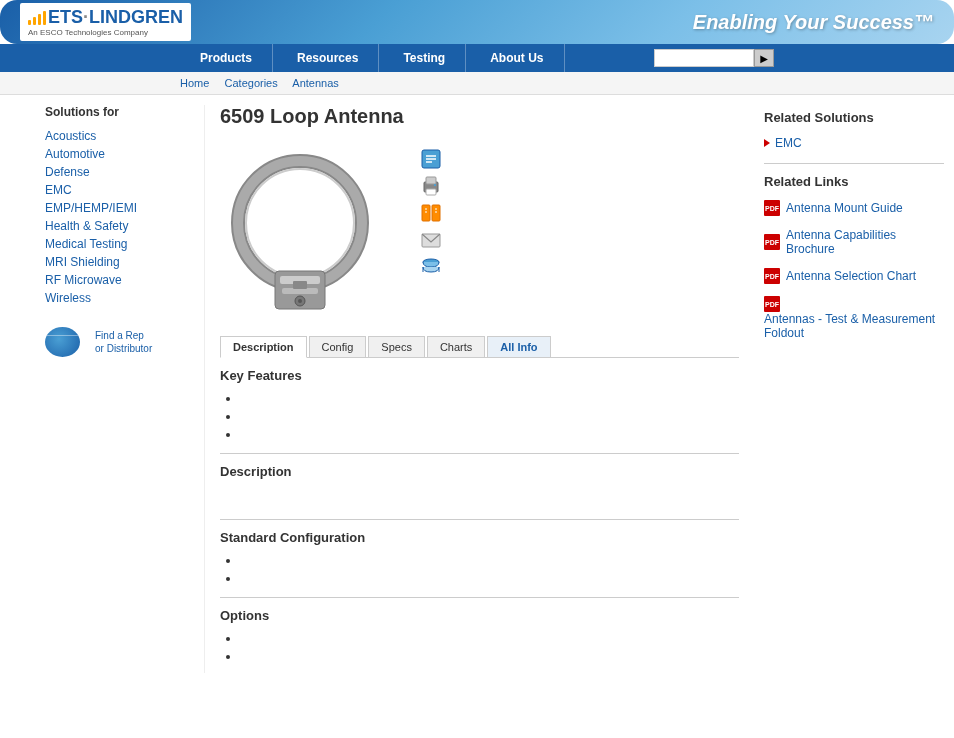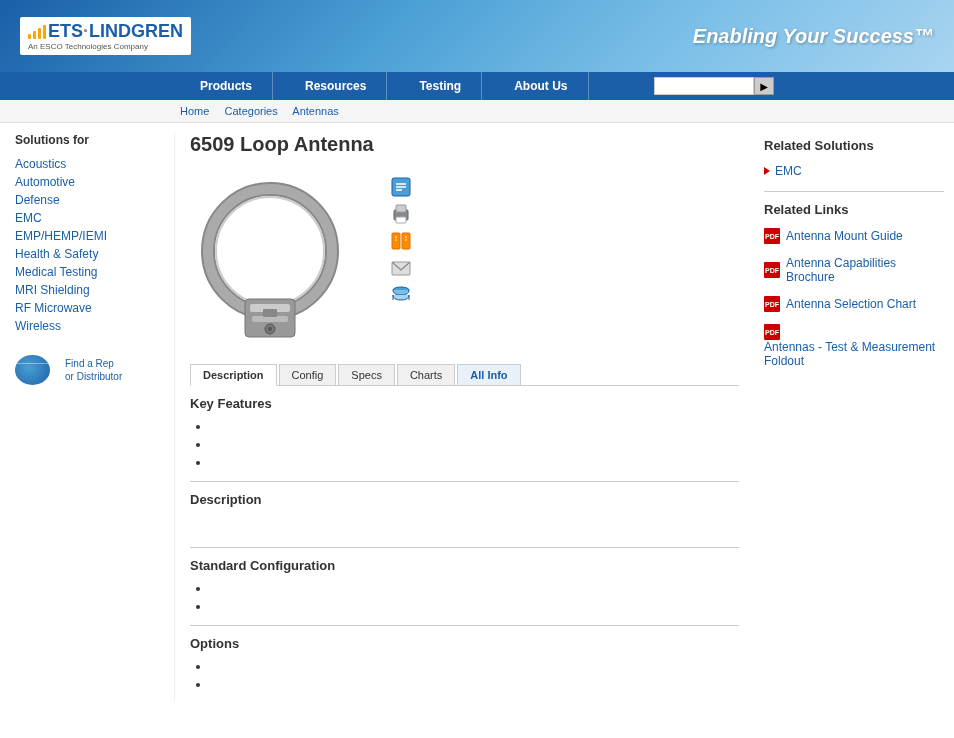--- a/index.html
+++ b/index.html
@@ -1,45 +1,46 @@
 <!DOCTYPE html>
 <html><head>
   <meta charset="utf-8">
   <style>
     * { margin: 0; padding: 0; box-sizing: border-box; }
     body { font-family: Arial, sans-serif; font-size: 12px; color: #333; background: #fff; }
 
     
     #header {
       background: linear-gradient(135deg, #1a5fa8 0%, #4a9fd4 40%, #7bbfe8 70%, #a8d4f0 100%);
-      height: 72px;
+      height: 44px;
       display: flex;
       align-items: center;
       justify-content: space-between;
       padding: 0 20px;
+      border-radius: 17px;
     }
     #logo-area {
       display: flex;
       align-items: center;
     }
     .tagline {
       font-size: 20px;
       font-weight: bold;
       color: #fff;
       text-shadow: 1px 1px 3px rgba(0,0,0,0.3);
       font-style: italic;
     }
 
     
     #nav {
       background: #1a5fa8;
       height: 28px;
       display: flex;
       padding: 0 180px;
-      gap: 12px;
+      gap: 4px;
     }
     .nav-item {
       color: #fff;
       font-size: 12px;
       font-weight: bold;
       padding: 0 20px;
       height: 28px;
       display: flex;
       align-items: center;
       cursor: pointer;
@@ -74,20 +75,21 @@
       background: #f5f5f5;
       border-bottom: 1px solid #ddd;
     }
     #breadcrumb a { color: #1a5fa8; text-decoration: none; }
     #breadcrumb span { margin: 0 3px; }
 
     
     #main {
       display: flex;
       padding: 10px 0;
+      margin-left: 30px;
     }
 
     
     #sidebar {
       width: 175px;
       min-width: 175px;
       padding: 0 15px;
       border-right: 1px solid #eee;
     }
     .sidebar-title {

